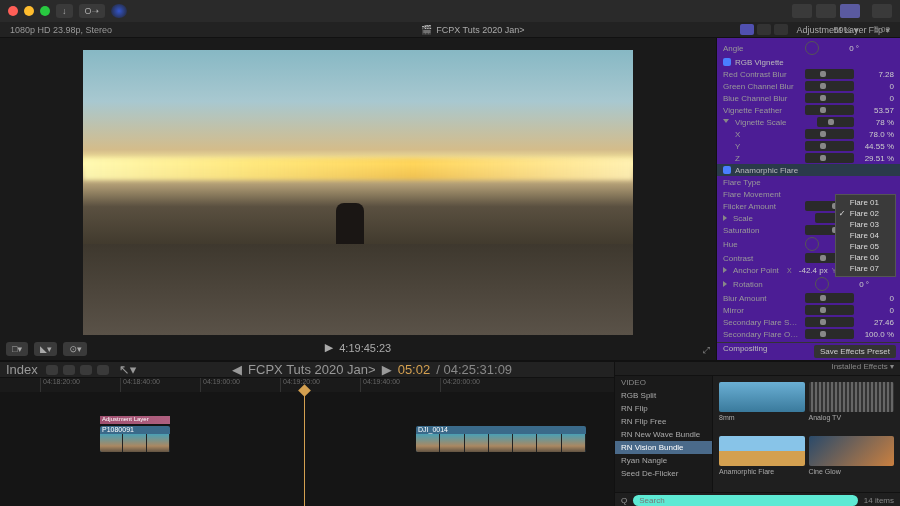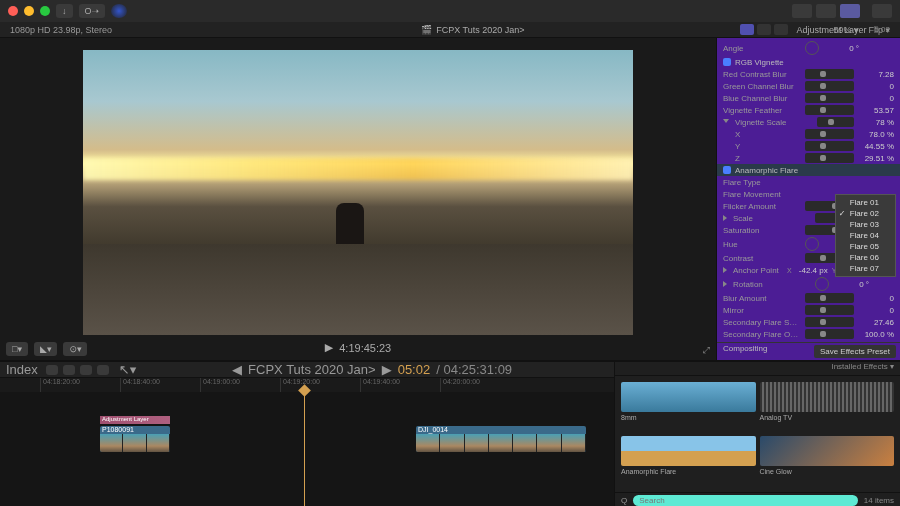--- a/index.html
+++ b/index.html
@@ -329,20 +329,32 @@
           </div>
       </div>
     </div>
   </div>
 
   <div class="effects">
     <div class="fx-sub">
       <span class="inst"><span>Installed Effects</span> ▾</span>
     </div>
     <div class="fx-body">
+      <div class="fx-list">
+        <div class="cat">VIDEO</div>
+        <div id="fx-cats">
+            <div class="item">RGB Split</div>
+            <div class="item">RN Flip</div>
+            <div class="item">RN Flip Free</div>
+            <div class="item">RN New Wave Bundle</div>
+            <div class="item sel">RN Vision Bundle</div>
+            <div class="item">Ryan Nangle</div>
+            <div class="item">Seed De-Flicker</div>
+          </div>
+      </div>
       <div class="fx-grid" id="fx-grid">
           <div class="fx-item">
             <div class="fx-thumb t1"></div>
             <div class="fx-name">8mm</div>
           </div>
           <div class="fx-item">
             <div class="fx-thumb t2"></div>
             <div class="fx-name">Analog TV</div>
           </div>
           <div class="fx-item">

